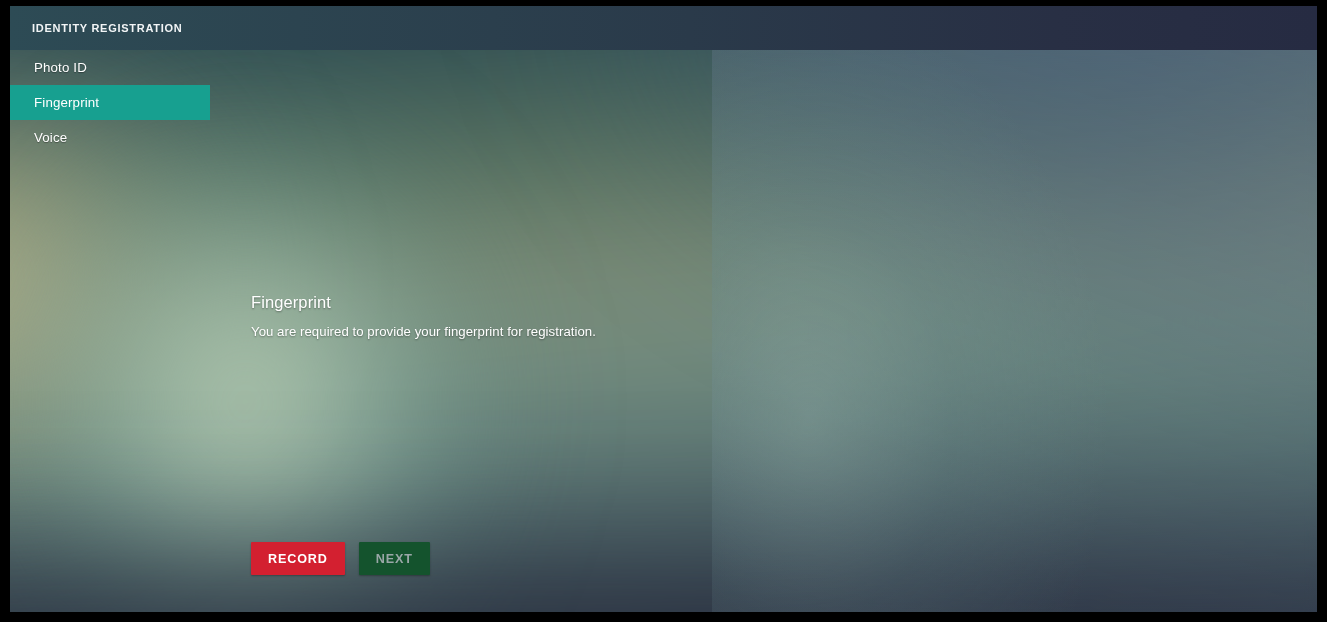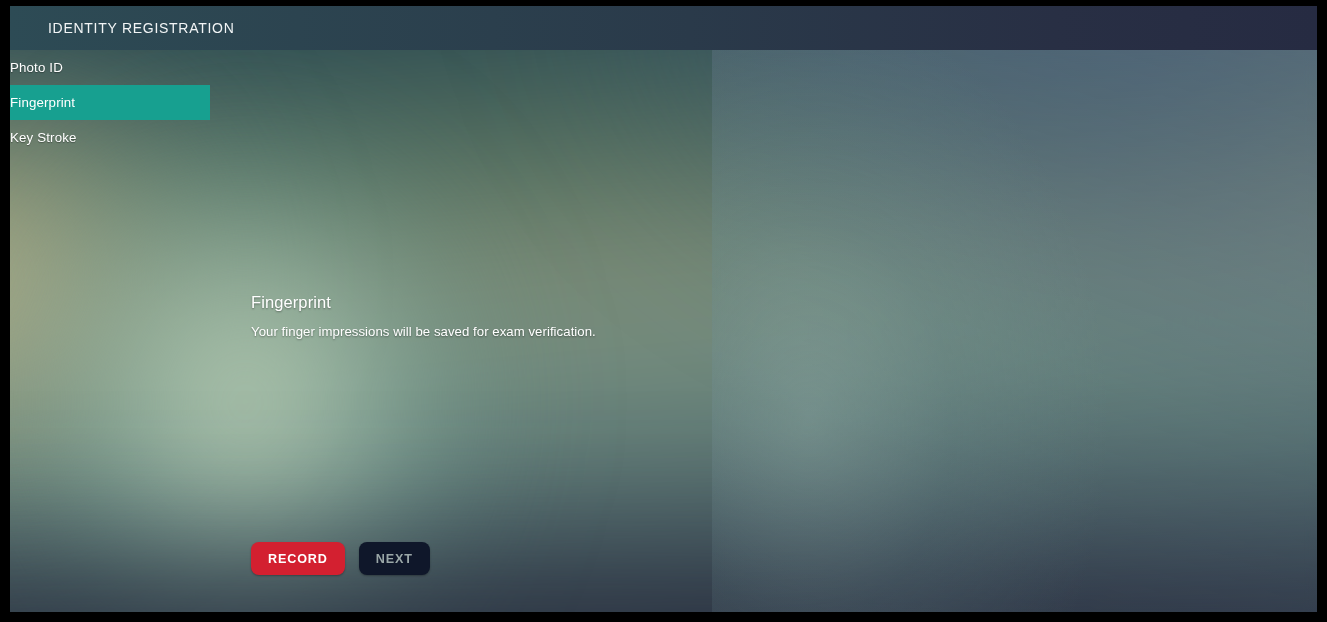--- a/index.html
+++ b/index.html
@@ -111,37 +111,38 @@
     position:absolute;
     left:0; top:0; right:0;
     height:44px;
     background:linear-gradient(to right, #2d4b55 0%, #2c4450 22%, #2a3a4a 52%, #282f44 80%, #262b42 100%);
     display:flex;
     align-items:center;
     z-index:6;
   }
   #header .title {
     color:#f2f5f6;
-    font-size:14px;
+    font-size:11px;
     letter-spacing:0.72px;
-    padding-left:38px;
-    font-weight:400;
+    padding-left:22px;
+    font-weight:700;
   }
 
   
   #sidebar {
     position:absolute;
     left:0; top:44px;
     width:200px; bottom:0;
     z-index:5;
   }
   .nav-item {
     height:35px;
     display:flex;
     align-items:center;
+    padding-left:24px;
     color:#ffffff;
     font-size:13.3px;
     letter-spacing:0.15px;
     cursor:pointer;
     user-select:none;
     text-shadow:0 1px 1px rgba(0,0,0,0.34);
   }
   .nav-item.active {
     background:#17a090;
     text-shadow:none;
@@ -175,35 +176,35 @@
 
   #action-bar {
     position:absolute;
     left:41px; top:492px;
     display:flex;
     align-items:center;
     gap:14px;
   }
   .btn {
     border:none;
-    border-radius:8px;
+    border-radius:1px;
     font-family:"Liberation Sans", sans-serif;
     font-size:12.6px;
     font-weight:bold;
     letter-spacing:0.85px;
     cursor:pointer;
     height:33px;
     padding:0 17px;
     display:inline-flex;
     align-items:center;
     justify-content:center;
     box-shadow:0 1px 2px rgba(0,0,0,0.30);
   }
   .btn-record { background:#d32030; color:#ffffff; }
-  .btn-next   { background:#0f172a; color:#9aa7a7; }
+  .btn-next   { background:#14532d; color:#9aa7a7; }
 </style>
 </head>
 <body>
 
 <div id="app-frame">
 
   <div class="backdrop">
     <div class="layer base"></div>
     <div class="layer bloom-olive"></div>
     <div class="layer bloom-green"></div>
@@ -220,30 +221,30 @@
   </div>
 
   <nav id="sidebar">
     <div class="nav-item">
       <span>Photo ID</span>
     </div>
     <div class="nav-item active">
       <span>Fingerprint</span>
     </div>
     <div class="nav-item">
-      <span>Key Stroke</span>
+      <span>Voice</span>
     </div>
   </nav>
 
   <main id="content">
 
     <div id="panel-heading">Fingerprint</div>
 
     <div id="panel-description">
-      <div>Your finger impressions will be saved for exam verification.</div>
+      <div>You are required to provide your fingerprint for registration.</div>
     </div>
 
     <div id="action-bar">
       <button class="btn btn-record">RECORD</button>
       <button class="btn btn-next">NEXT</button>
     </div>
 
   </main>
 
 </div>

